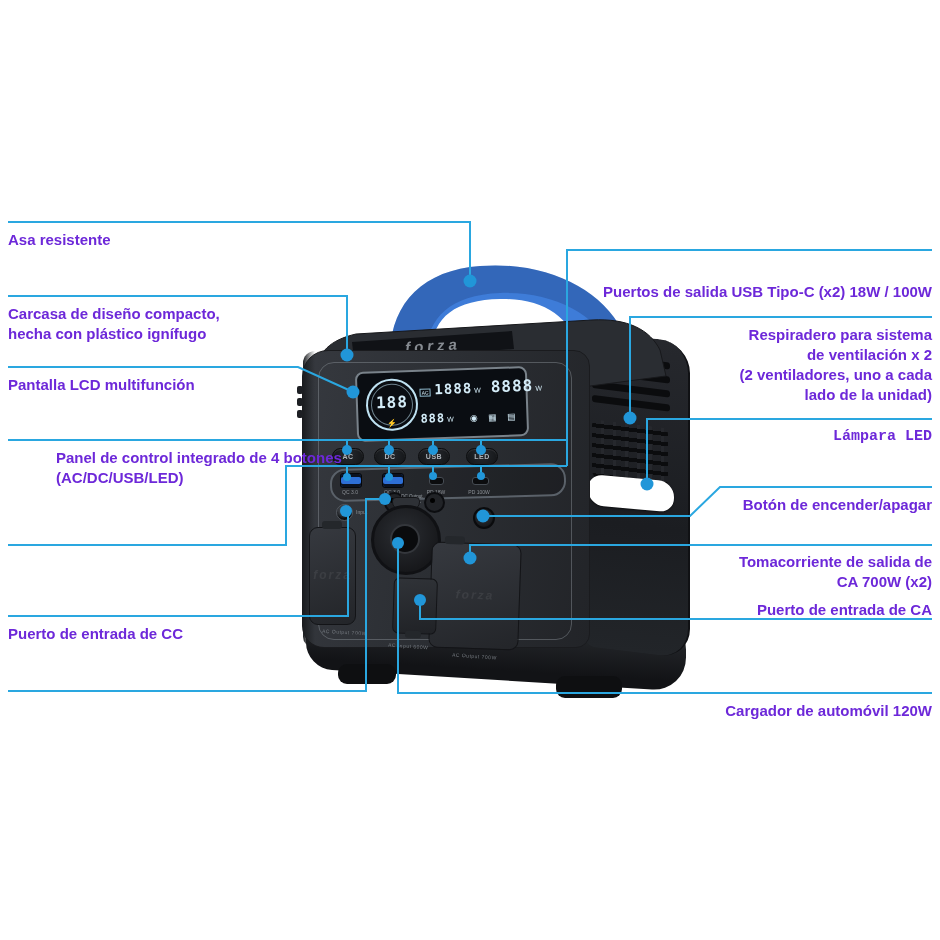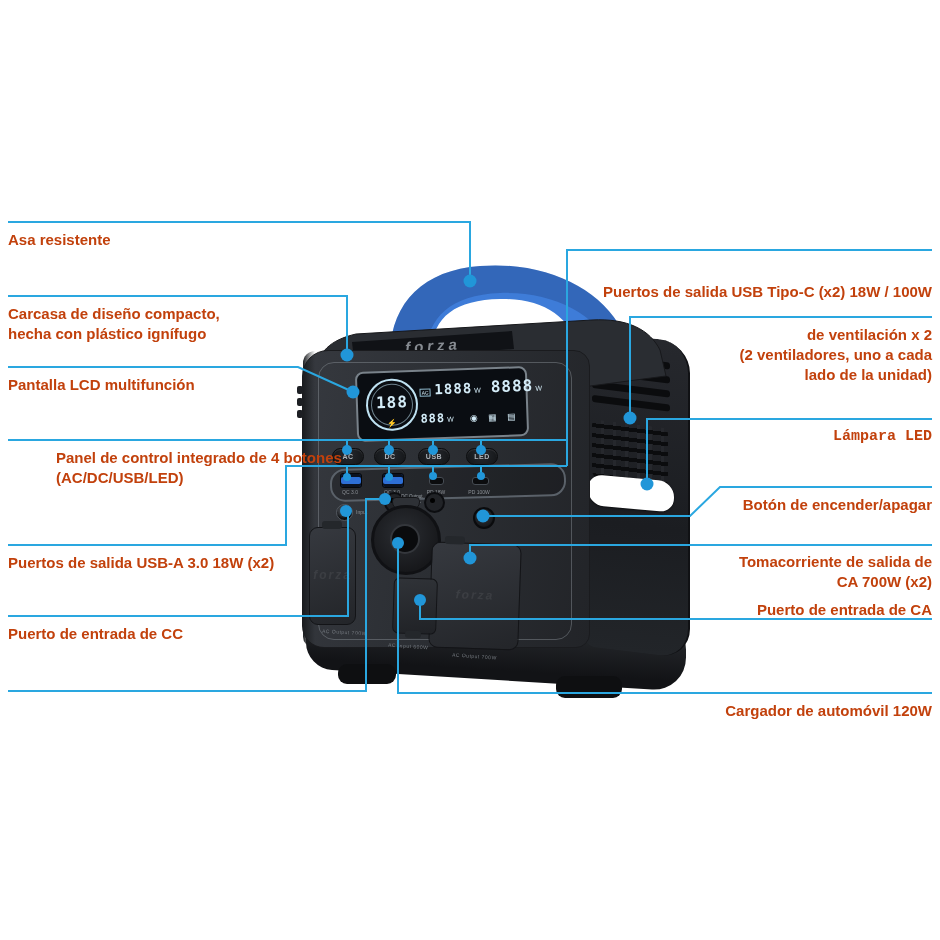--- a/index.html
+++ b/index.html
@@ -1,21 +1,21 @@
 <!DOCTYPE html>
 <html><head>
 <meta charset="utf-8">
 <style>
   html,body{margin:0;padding:0;background:#fff;}
   .canvas{position:relative;width:940px;height:940px;background:#fff;overflow:hidden;
           font-family:"Liberation Sans",sans-serif;}
   .abs{position:absolute;}
 
   
-  .lbl{position:absolute;font:700 15px/20px "Liberation Sans",sans-serif;color:#c2410c;white-space:nowrap;}
+  .lbl{position:absolute;font:700 15px/20px "Liberation Sans",sans-serif;color:#6d28d9;white-space:nowrap;}
   .lbl.right{text-align:right;}
 
   
   .dev-base{position:absolute;left:306px;top:614px;width:380px;height:66px;
     background:linear-gradient(180deg,#2b2e32,#121316 85%);
     border-radius:16px 24px 34px 26px;transform:skewY(3.5deg);}
   .foot{position:absolute;background:#0e0f11;border-radius:9px;}
   .dev-side{position:absolute;left:584px;top:330px;width:104px;height:316px;
     background:linear-gradient(180deg,#26282d,#1b1d21 60%,#222529);
     border-radius:6px 30px 30px 12px;transform:skewY(7deg);transform-origin:left top;overflow:hidden;
@@ -233,31 +233,29 @@
     <div>Carcasa de diseño compacto,</div>
     <div>hecha con plástico ignífugo</div>
   </div>
   <div class="lbl" style="left:8px;top:375px;">
     <div>Pantalla LCD multifunción</div>
   </div>
   <div class="lbl" style="left:8px;top:448px;margin-left:48px;">
     <div>Panel de control integrado de 4 botones</div>
     <div>(AC/DC/USB/LED)</div>
   </div>
-  <div class="lbl" style="left:8px;top:553px;">
-    <div>Puertos de salida USB-A 3.0 18W (x2)</div>
-  </div>
   <div class="lbl" style="left:8px;top:624px;">
     <div>Puerto de entrada de CC</div>
   </div>
 
   <div class="lbl right" style="right:8px;top:258px;margin-top:24px;">
     <div>Puertos de salida USB Tipo-C  (x2) 18W / 100W</div>
   </div>
   <div class="lbl right" style="right:8px;top:325px;">
+    <div>Respiradero para sistema</div>
     <div>de ventilación x 2</div>
     <div>(2 ventiladores, uno a cada</div>
     <div>lado de la unidad)</div>
   </div>
   <div class="lbl right" style="right:8px;top:427px;font-family:Liberation Mono, monospace;">
     <div>Lámpara LED</div>
   </div>
   <div class="lbl right" style="right:8px;top:495px;">
     <div>Botón de encender/apagar</div>
   </div>

